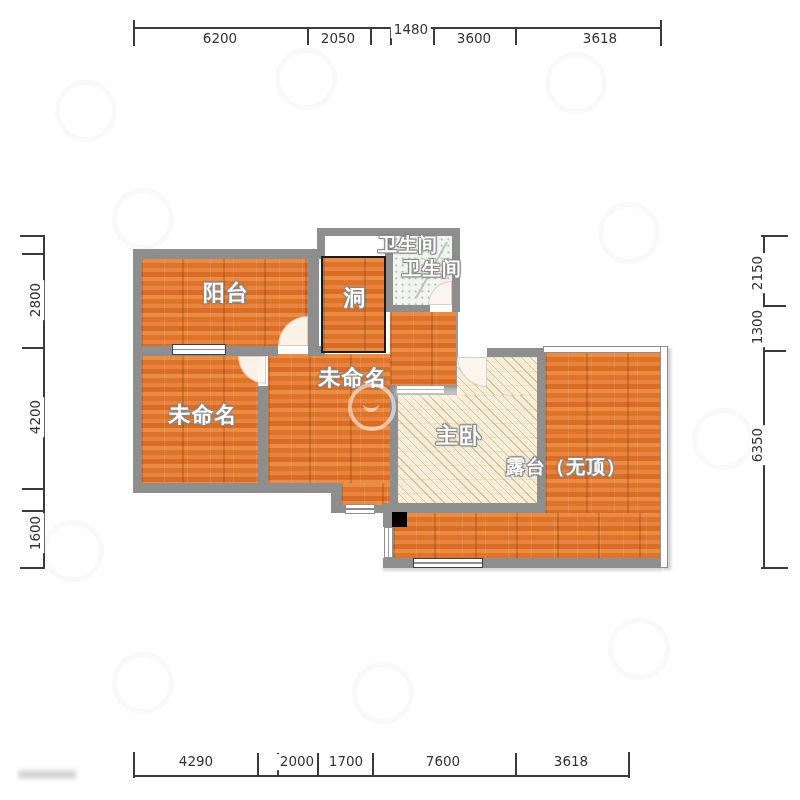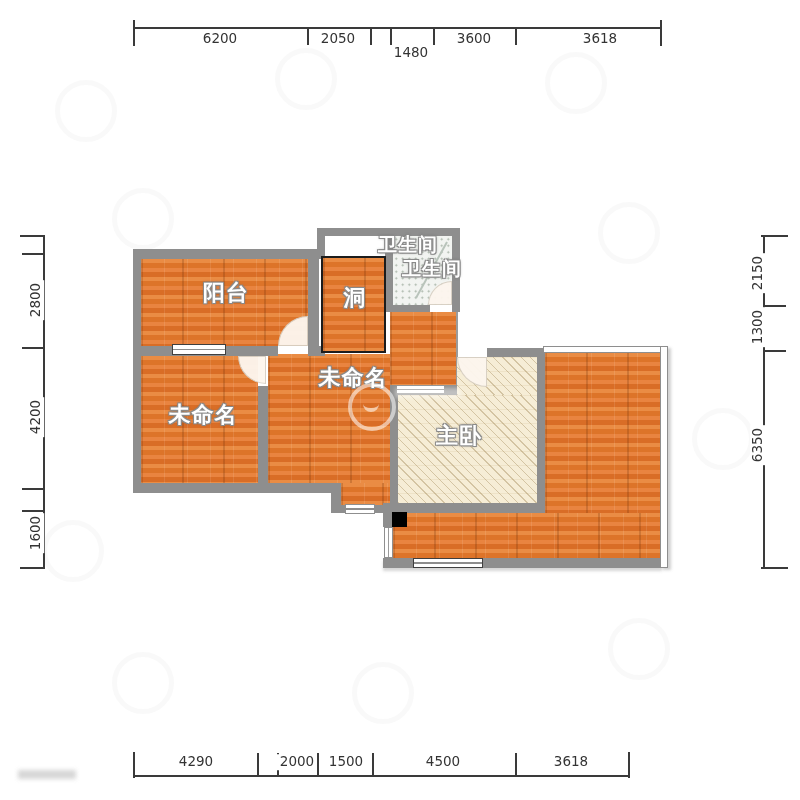--- a/index.html
+++ b/index.html
@@ -125,53 +125,54 @@
 
   <div class="col-sq" style="left:392px;top:512px;width:15px;height:15px;"></div>
 
   <span class="room-label" style="left:226px;top:293px;font-size:22px;">阳台</span>
   <span class="room-label" style="left:355px;top:298px;font-size:22px;">洞</span>
   <span class="room-label" style="left:408px;top:245px;font-size:19px;">卫生间</span>
   <span class="room-label" style="left:432px;top:269px;font-size:19px;">卫生间</span>
   <span class="room-label" style="left:203px;top:415px;font-size:22px;">未命名</span>
   <span class="room-label" style="left:353px;top:378px;font-size:22px;">未命名</span>
   <span class="room-label" style="left:459px;top:436px;font-size:22px;">主卧</span>
+  <span class="room-label" style="left:566px;top:467px;font-size:19px;">露台（无顶）</span>
 
   <div class="wm-logo" style="left:348px;top:383px;">
     <div class="wm-smile"></div>
   </div>
   <div class="wm-blur" style="left:395px;top:388px;width:66px;height:10px;"></div>
   <div class="wm-blur-gray" style="left:18px;top:770px;width:58px;height:9px;"></div>
 
   <div class="dim-line-h" style="left:133px;top:27px;width:529px;"></div>
   <div class="tick-v" style="left:133px;top:20px;height:26px;"></div>
   <div class="tick-v" style="left:307px;top:27px;height:18px;"></div>
   <div class="tick-v" style="left:370px;top:27px;height:18px;"></div>
   <div class="tick-v" style="left:390px;top:27px;height:18px;"></div>
   <div class="tick-v" style="left:433px;top:27px;height:18px;"></div>
   <div class="tick-v" style="left:515px;top:27px;height:18px;"></div>
   <div class="tick-v" style="left:660px;top:20px;height:26px;"></div>
   <span class="dim-label" style="left:220px;top:39px;">6200</span>
   <span class="dim-label" style="left:338px;top:39px;">2050</span>
-  <span class="dim-label" style="left:411px;top:53px;">1480</span>
+  <span class="dim-label" style="left:411px;top:30px;">1480</span>
   <span class="dim-label" style="left:474px;top:39px;">3600</span>
   <span class="dim-label" style="left:600px;top:39px;">3618</span>
 
   <div class="dim-line-h" style="left:133px;top:775px;width:497px;"></div>
   <div class="tick-v" style="left:133px;top:752px;height:26px;"></div>
   <div class="tick-v" style="left:257px;top:753px;height:22px;"></div>
   <div class="tick-v" style="left:277px;top:753px;height:22px;"></div>
   <div class="tick-v" style="left:317px;top:753px;height:22px;"></div>
   <div class="tick-v" style="left:372px;top:753px;height:22px;"></div>
   <div class="tick-v" style="left:515px;top:753px;height:22px;"></div>
   <div class="tick-v" style="left:628px;top:752px;height:26px;"></div>
   <span class="dim-label" style="left:196px;top:762px;">4290</span>
   <span class="dim-label" style="left:297px;top:762px;">2000</span>
-  <span class="dim-label" style="left:346px;top:762px;">1500</span>
-  <span class="dim-label" style="left:443px;top:762px;">4500</span>
+  <span class="dim-label" style="left:346px;top:762px;">1700</span>
+  <span class="dim-label" style="left:443px;top:762px;">7600</span>
   <span class="dim-label" style="left:571px;top:762px;">3618</span>
 
   <div class="dim-line-v" style="left:43px;top:235px;height:332px;"></div>
   <div class="tick-h" style="left:20px;top:235px;width:25px;"></div>
   <div class="tick-h" style="left:22px;top:253px;width:21px;"></div>
   <div class="tick-h" style="left:22px;top:347px;width:21px;"></div>
   <div class="tick-h" style="left:22px;top:488px;width:21px;"></div>
   <div class="tick-h" style="left:22px;top:510px;width:21px;"></div>
   <div class="tick-h" style="left:20px;top:567px;width:25px;"></div>
   <span class="dim-label rot" style="left:36px;top:300px;">2800</span>

